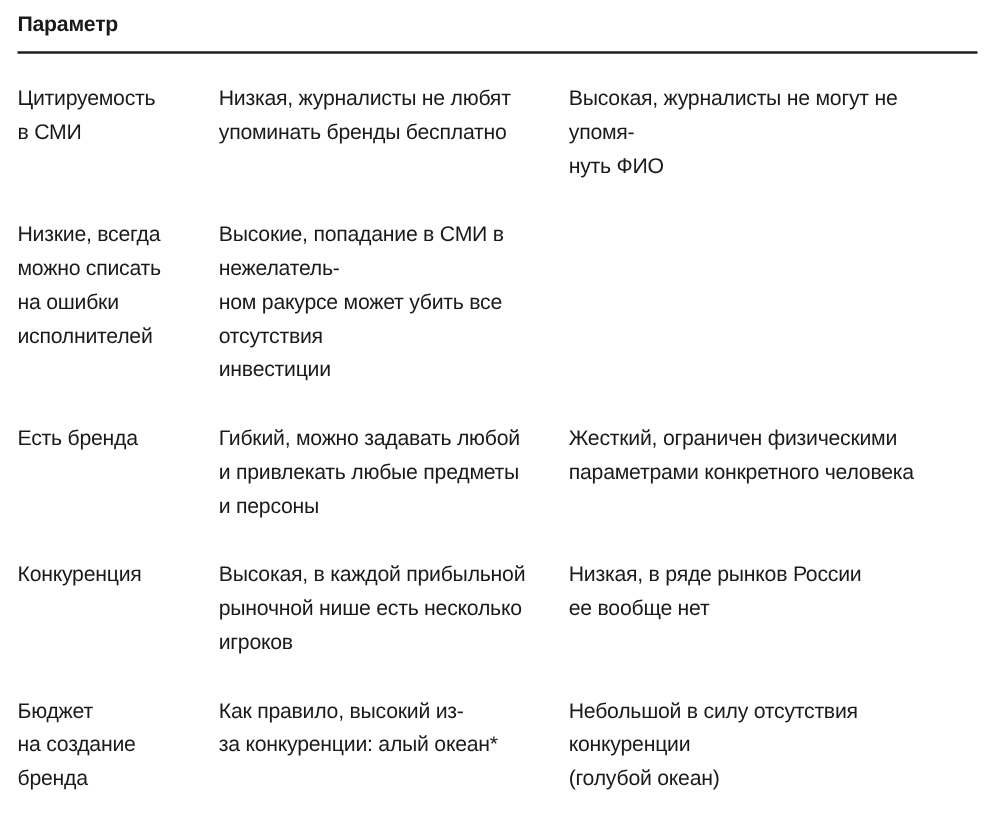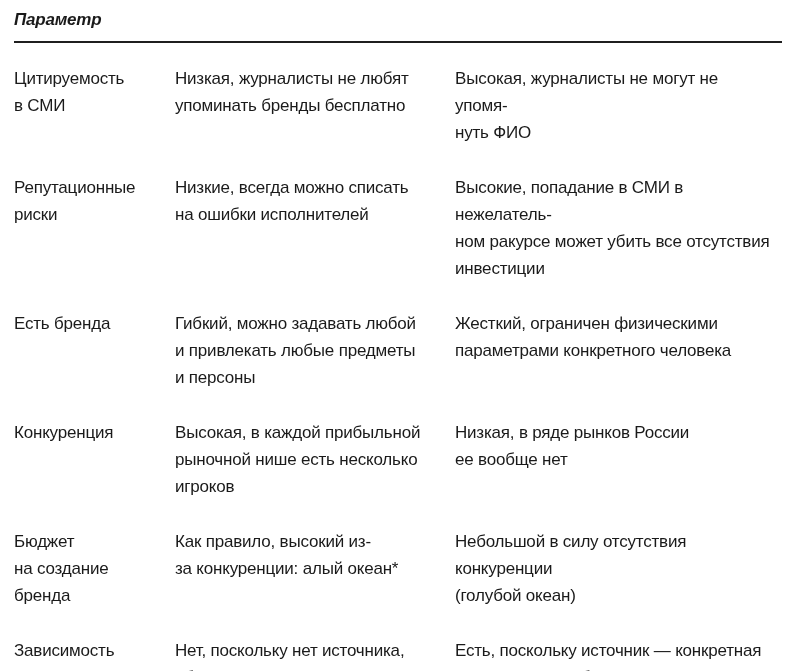--- a/index.html
+++ b/index.html
@@ -31,21 +31,20 @@
     letter-spacing: -0.2px;
     white-space: pre-line;
     padding-right: 10px;
   }
   .head {
     font-weight: bold;
   }
   .thead {
     padding-top: 2px;
     padding-bottom: 8px;
-    font-style: italic;
   }
   .rule {
     border: none;
     border-top: 2px solid #1f1f1f;
     height: 0;
     margin: 0;
   }
   .body-rows {
     padding-top: 22px;
   }
@@ -72,22 +71,20 @@
     <div class="row trow">
       <div class="cell">Цитируемость
 в СМИ</div>
       <div class="cell">Низкая, журналисты не любят
 упоминать бренды бесплатно</div>
       <div class="cell">Высокая, журналисты не могут не упомя-
 нуть ФИО</div>
     </div>
 
     <div class="row trow">
-      <div class="cell">Репутационные
-риски</div>
       <div class="cell">Низкие, всегда можно списать
 на ошибки исполнителей</div>
       <div class="cell">Высокие, попадание в СМИ в нежелатель-
 ном ракурсе может убить все отсутствия
 инвестиции</div>
     </div>
 
     <div class="row trow">
       <div class="cell">Есть бренда</div>
       <div class="cell">Гибкий, можно задавать любой

